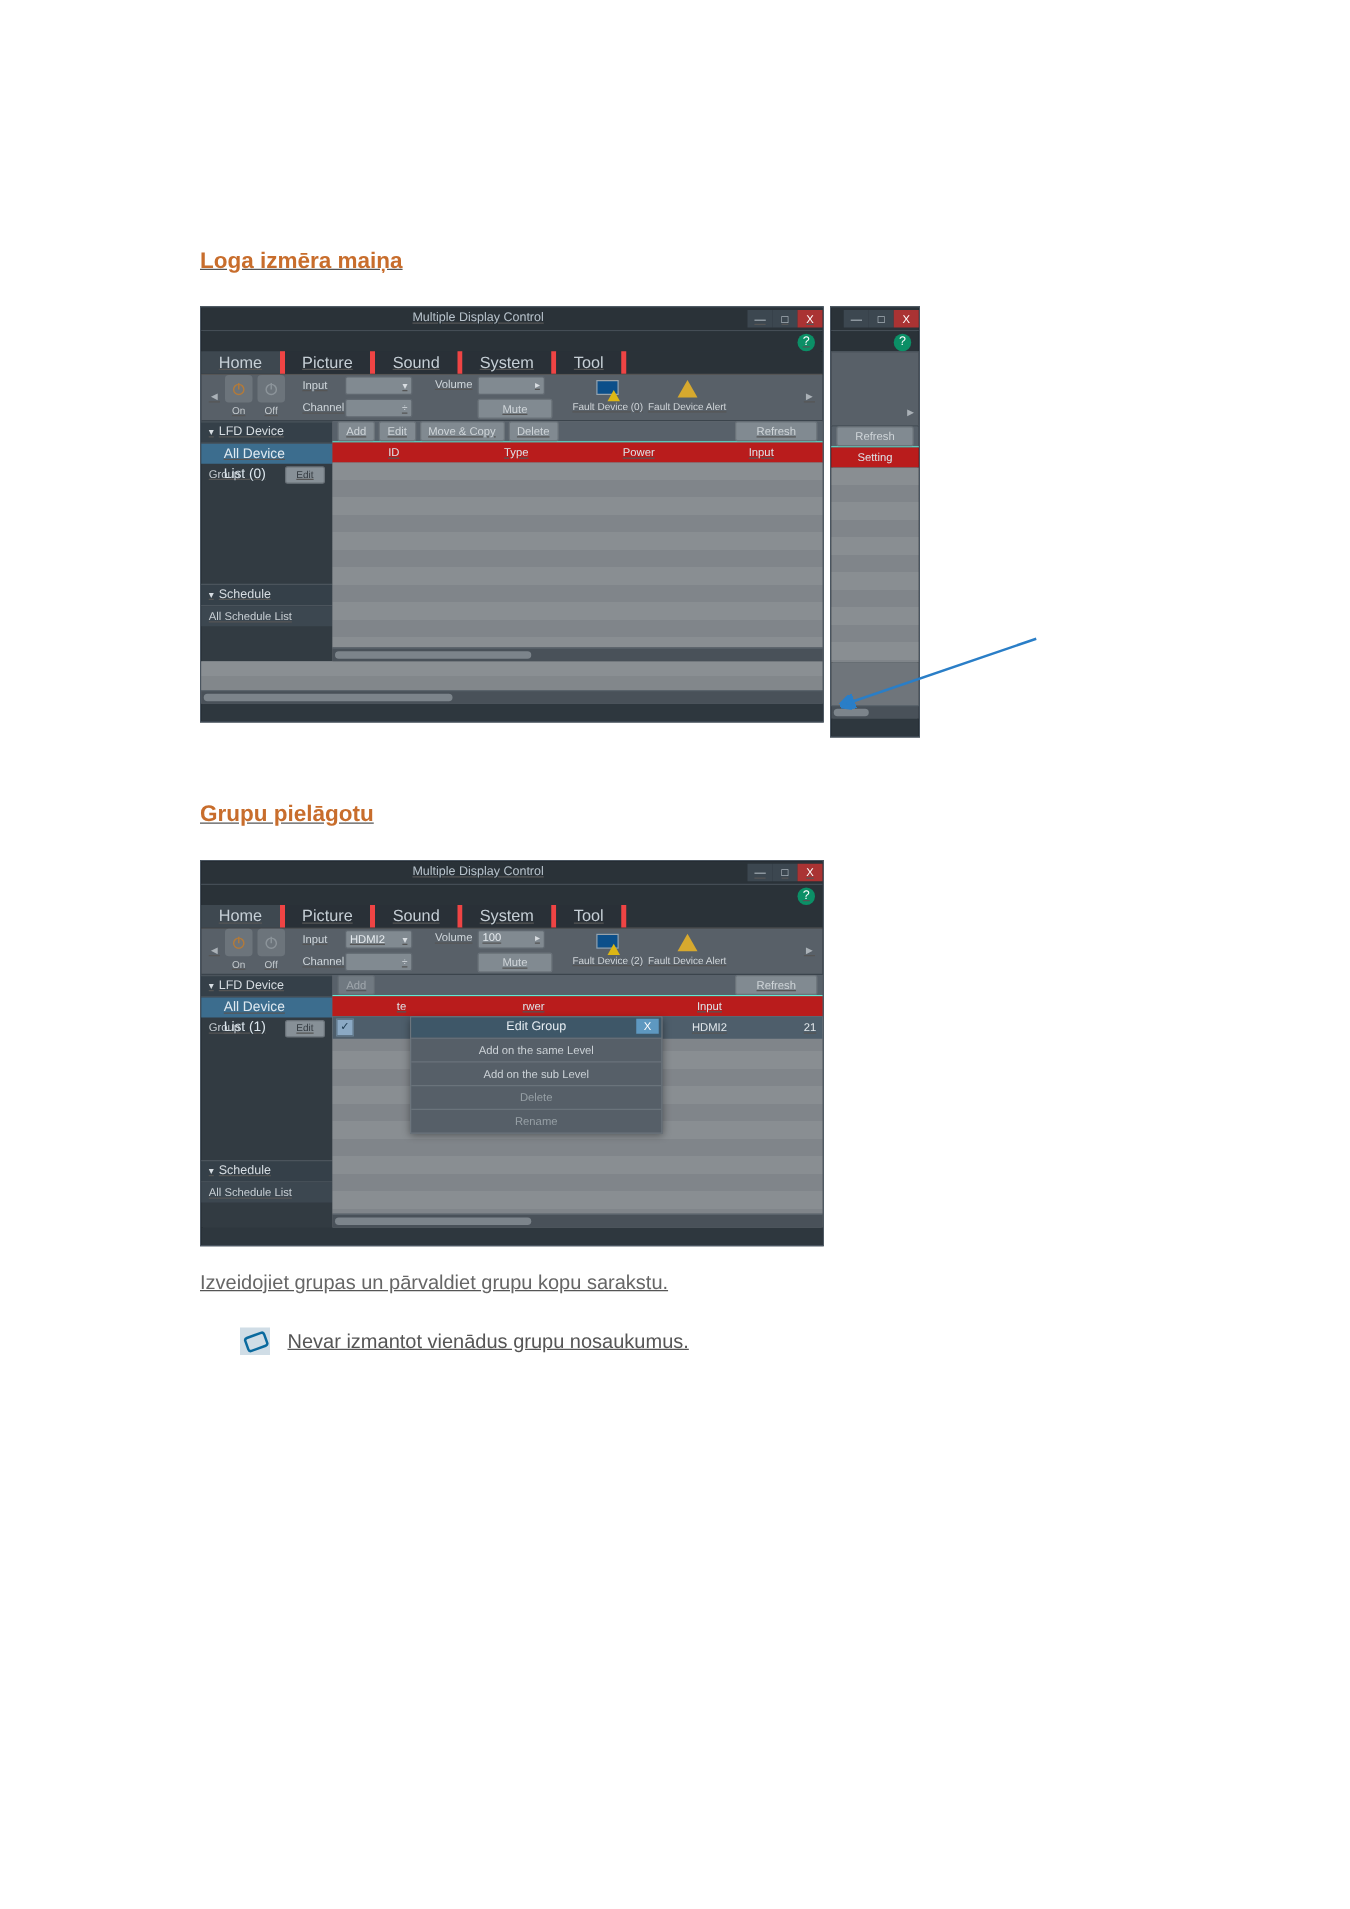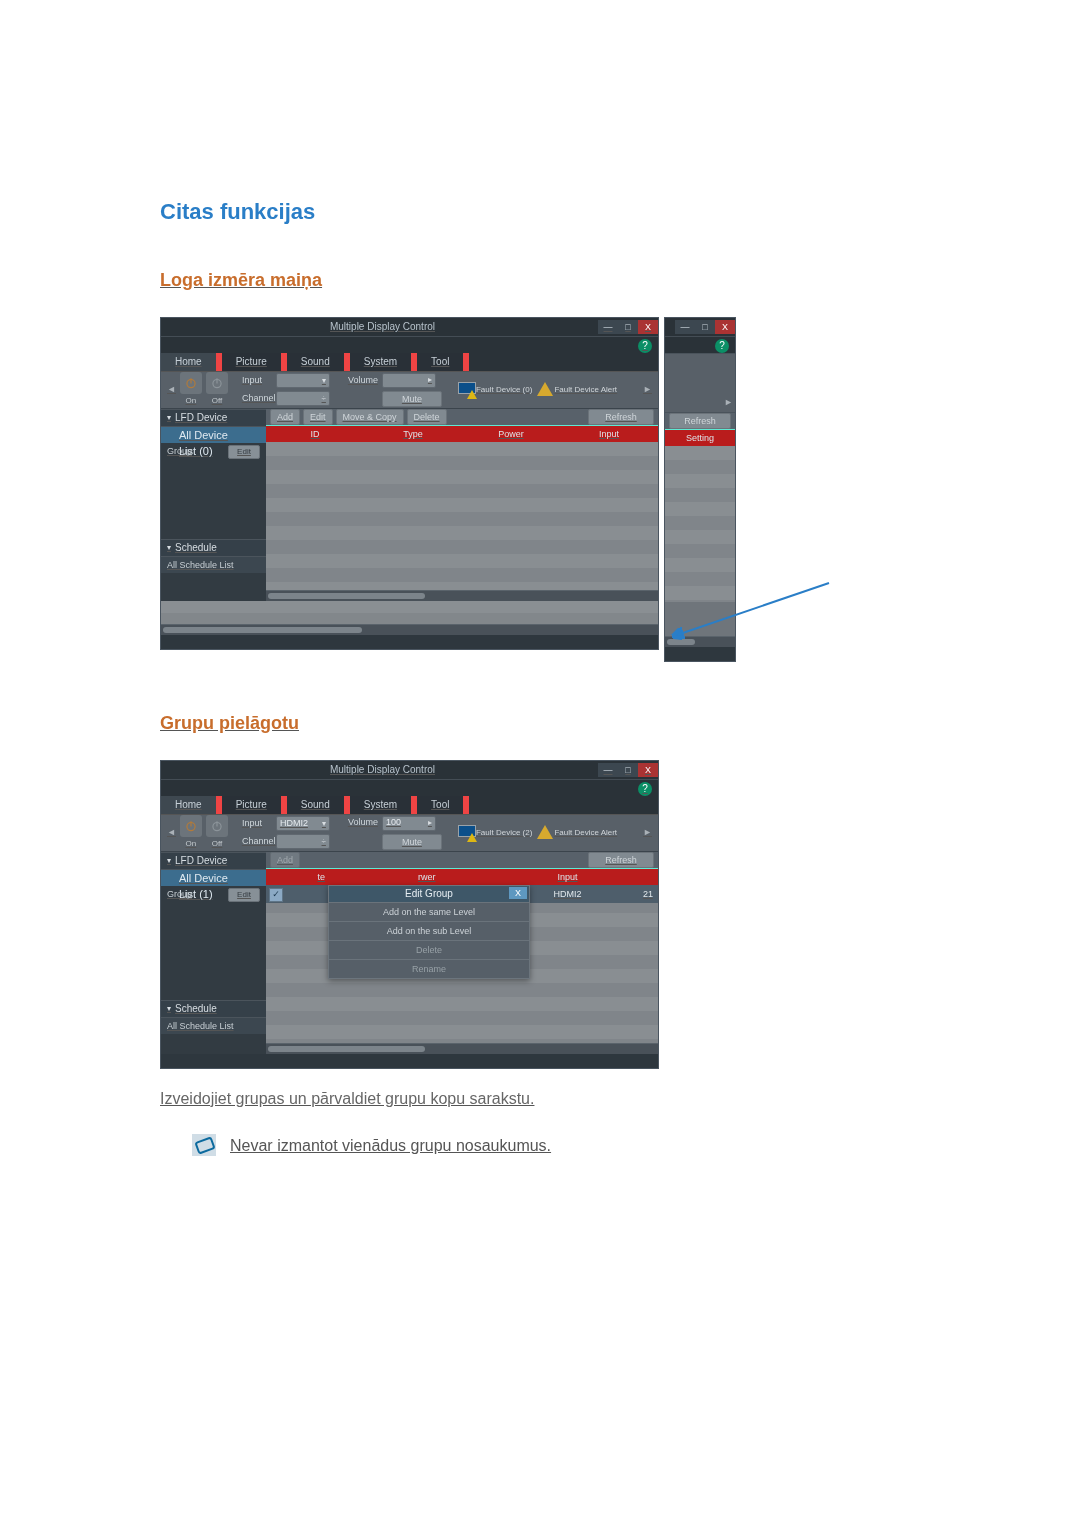--- a/index.html
+++ b/index.html
@@ -71,22 +71,22 @@
   .winbtn.max{background:#3c4750;}
   .winbtn.close{background:#a33; color:#fff;}
   .helpbtn{
     width:14px;height:14px;border-radius:50%;
     background:#0b8f66;color:#fff;font-size:10px;
     display:flex;align-items:center;justify-content:center;
     margin:2px 6px 0 auto;
   }
   .tabs{display:flex;height:18px;background:#2a3238;border-bottom:1px solid #555;}
   .tab{
-    padding:0 14px;line-height:18px;color:#c6cfd6;font-size:10px;
-    background:#293037;border-right:6px solid #ef4444;
+    padding:0 14px;line-height:18px;color:#c6cfd6;font-size:13px;
+    background:#293037;border-right:4px solid #ef4444;
     display:flex;align-items:center;
   }
   .tab.active{background:#3e4850;}
   .toolbar{
     display:flex;align-items:center;height:36px;
     background:#586068;padding:0 6px;gap:4px;
     border-bottom:1px solid #3b444c;
   }
   .pwr{
     width:22px;height:22px;border-radius:3px;background:#6c747b;
@@ -99,21 +99,21 @@
   .fld-label{font-size:9px;color:#cfd6db;width:32px;}
   .fld-input{
     width:46px;height:13px;background:#818a91;border:1px solid #606870;border-radius:2px;
     font-size:9px;color:#e5eaee;display:flex;align-items:center;padding:0 3px;justify-content:space-between;
   }
   .fld-input .tri{font-size:8px;color:#d8dde1;}
   .btn-small{
     height:14px;line-height:14px;padding:0 6px;font-size:9px;color:#cfd5d9;
     background:#818a91;border:1px solid #6b737a;border-radius:2px;text-align:center;
   }
-  .fault{display:flex;flex-direction:row;align-items:center;font-size:8px;color:#d0d5d9;}
+  .fault{display:flex;flex-direction:column;align-items:center;font-size:8px;color:#d0d5d9;}
   .fault-icon{width:18px;height:16px;position:relative;}
   .monitor{width:16px;height:10px;background:#0b4f8a;border:1px solid #9aa2a8;margin:0 auto 1px;}
   .tri-alert{position:absolute;right:-1px;bottom:-1px;width:0;height:0;border-left:5px solid transparent;border-right:5px solid transparent;border-bottom:9px solid #ddb714;}
   .sidehdr{
     height:16px;line-height:16px;padding:0 6px;font-size:10px;color:#d7dde2;
     background:#354049;border-top:1px solid #4b545c;border-bottom:1px solid #4b545c;
     display:flex;align-items:center;gap:4px;
   }
   .sidehdr .tri{font-size:8px;}
   .content{display:flex;}
@@ -167,21 +167,20 @@
   .note-icon::after{
     content:"";position:absolute;left:4px;top:5px;width:14px;height:9px;
     border:2px solid #0b6a9e;border-radius:3px;transform:rotate(-20deg);
   }
 </style>
 </head>
 <body>
 
 <div class="page">
 
-  <h1>Citas funkcijas</h1>
 
   <div class="section">
     <h2>Loga izmēra maiņa</h2>
 
     <div class="img-wrap" style="width:660px;">
 
       <div class="app" style="position:relative;">
         <div class="titlebar">
           <span></span>
           <span class="title">Multiple Display Control</span>

